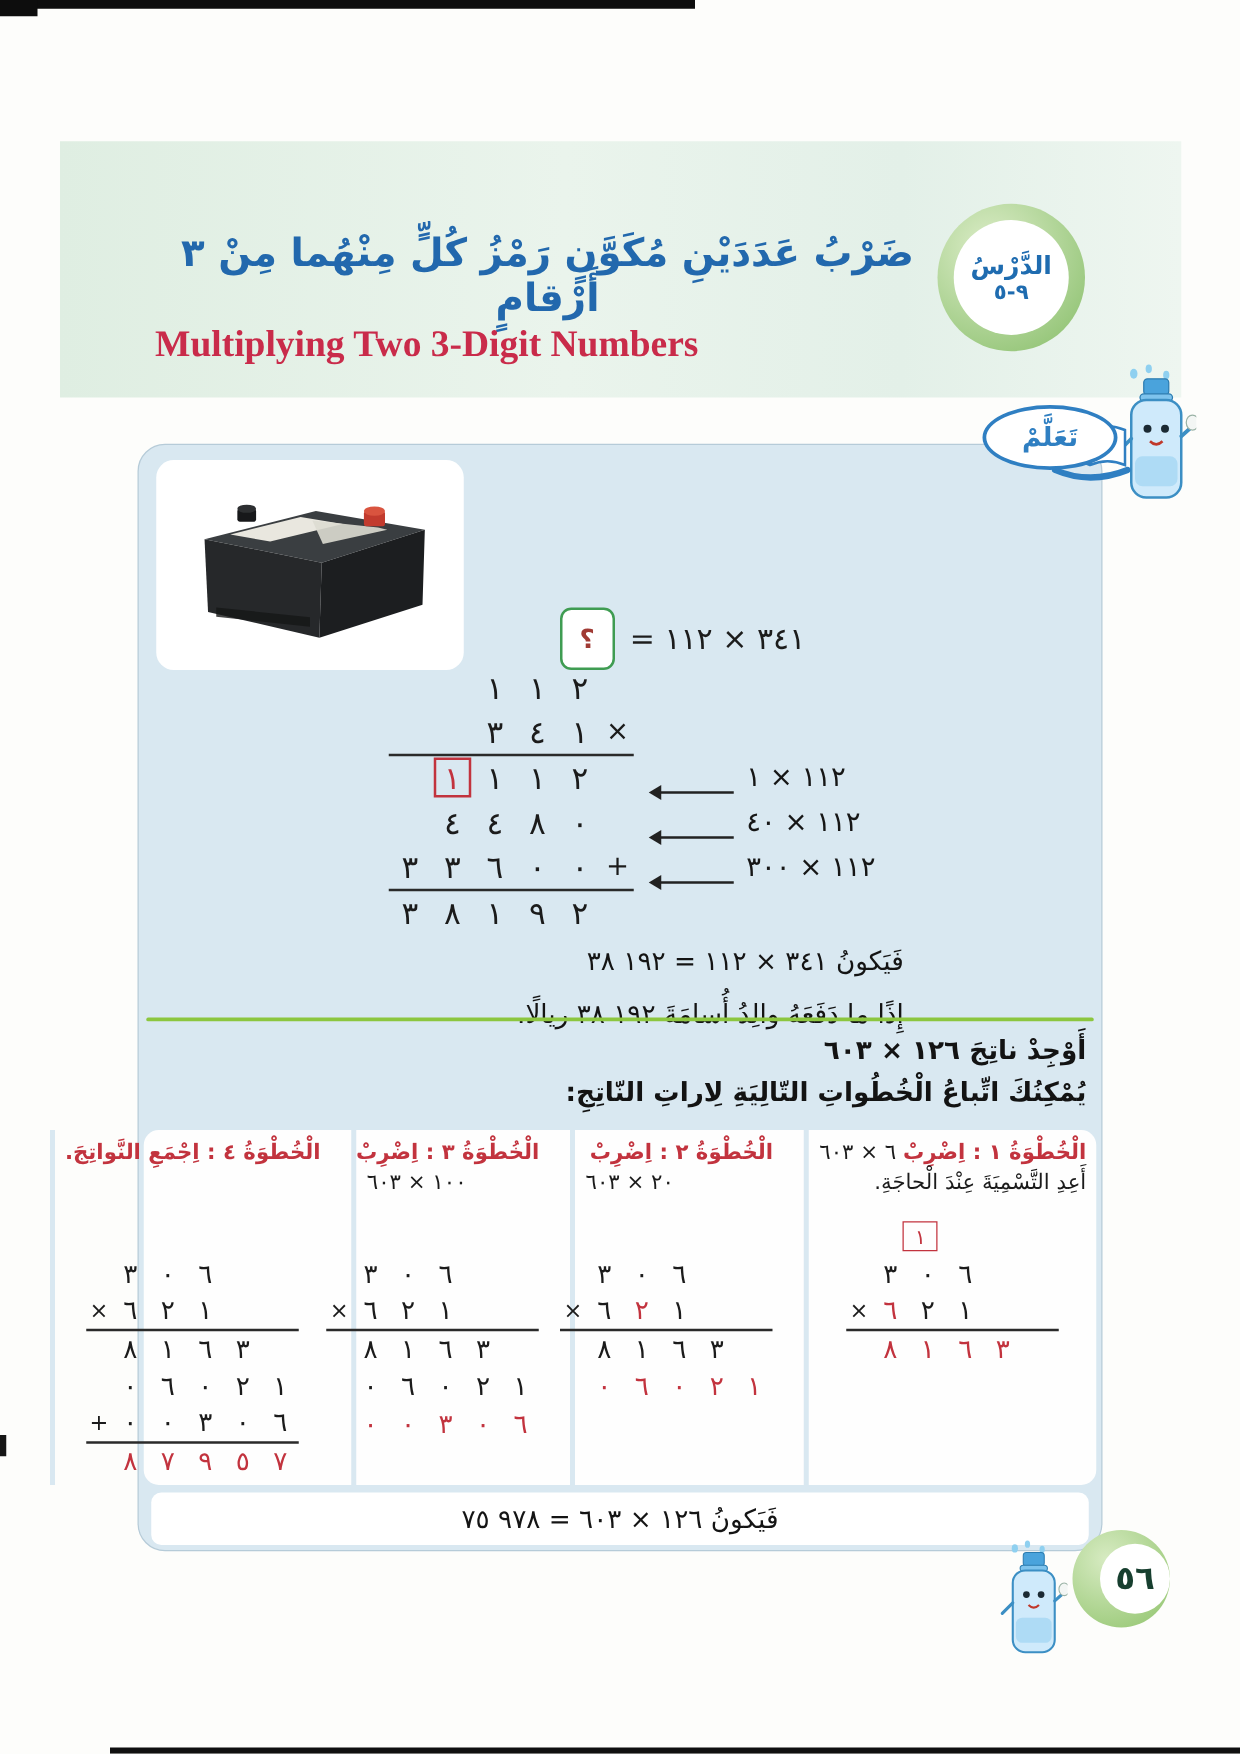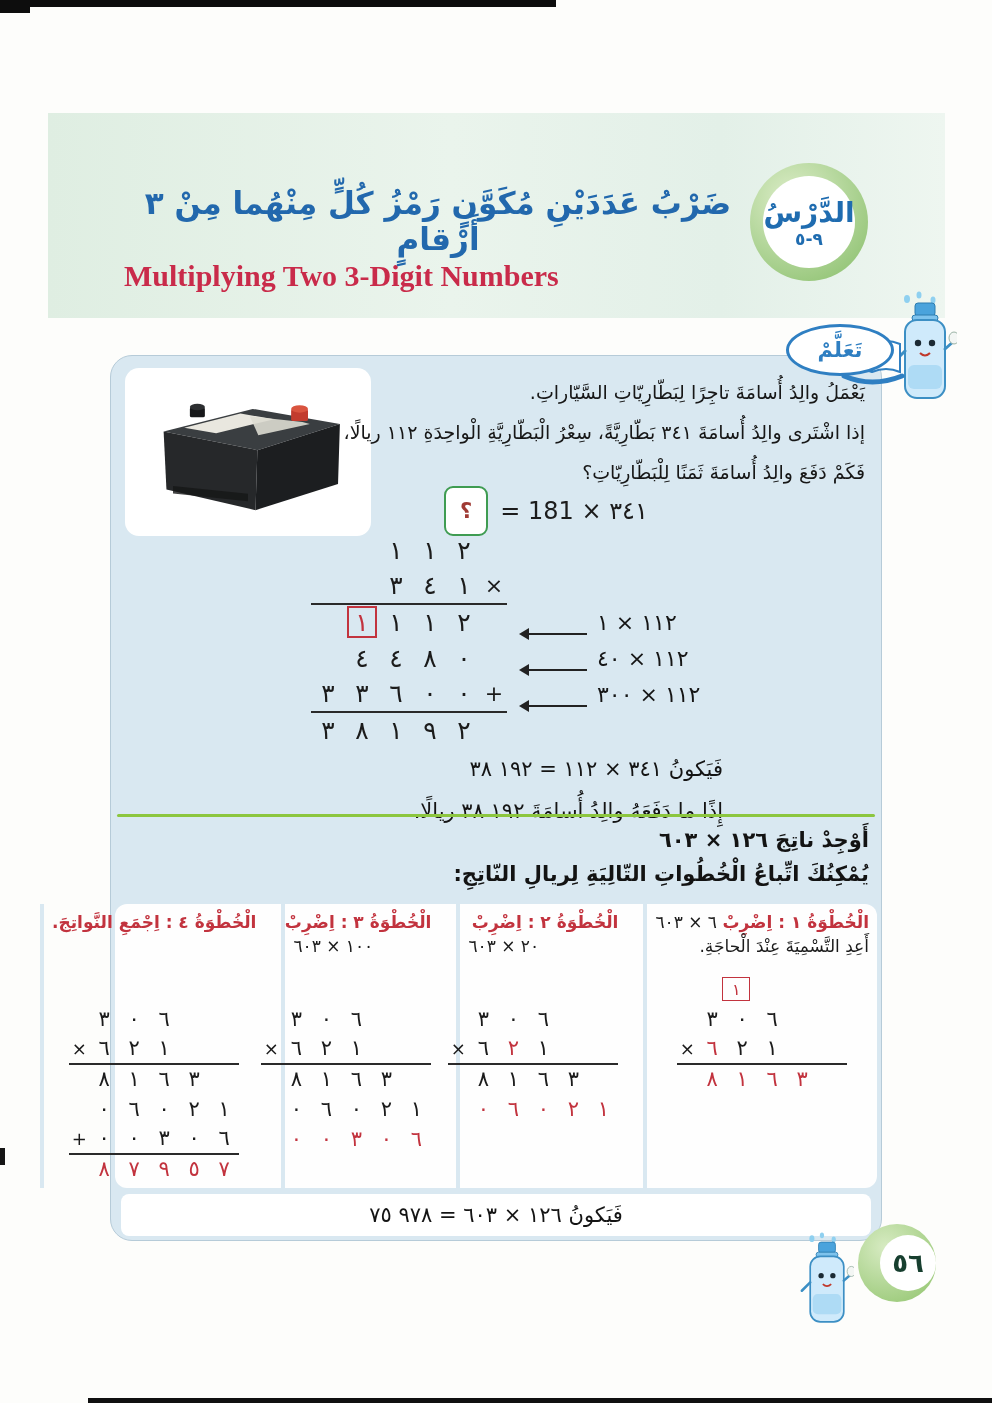--- a/index.html
+++ b/index.html
@@ -18,21 +18,21 @@
   .band{left:48px;top:113px;width:897px;height:205px;
         background:linear-gradient(90deg,#dfeee2 0%,#eaf4ec 45%,#e3f0e8 75%,#eef6f0 100%);}
   .title-ar{left:70px;top:72px;width:640px;text-align:center;font-size:31px;font-weight:bold;
             color:#2268ad;direction:rtl;}
   .title-en{left:76px;top:146px;font-family:"Liberation Serif",serif;font-size:30px;font-weight:bold;
             color:#c92b4a;}
   .lesson-circle{left:702px;top:50px;width:118px;height:118px;border-radius:50%;
         background:radial-gradient(circle at 35% 30%,#dcedc8,#86bd68);display:flex;align-items:center;justify-content:center;}
   .lesson-inner{width:92px;height:92px;border-radius:50%;background:#fff;display:flex;flex-direction:column;
         align-items:center;justify-content:center;color:#1f6cb0;font-weight:bold;}
-  .lesson-label{font-size:28px;}
+  .lesson-label{font-size:20px;}
   .lesson-num{font-size:17px;direction:rtl;}
 
   
   .learn-tab{left:786px;top:324px;width:102px;height:46px;border:3px solid #2f7fc2;border-radius:50%;
         background:#fff;display:flex;align-items:center;justify-content:center;z-index:6;}
   .learn-tab span{color:#2f7fc2;font-weight:bold;font-size:21px;}
   .book-wrap{left:840px;top:334px;z-index:5;}
 
   
   .card{left:110px;top:355px;width:770px;height:884px;background:#d9e8f1;border:1px solid #b6cbd8;
@@ -163,28 +163,23 @@
       <polygon points="52,54 112,39 148,45 86,60" fill="#e9e7df"></polygon>
       <polygon points="122,42 178,48 186,50 131,62" fill="#dddbd2" opacity="0.9"></polygon>
       <rect x="166" y="34" width="18" height="13" rx="2" fill="#c23b2e"></rect>
       <ellipse cx="175" cy="34" rx="9" ry="4" fill="#d9543f"></ellipse>
       <rect x="58" y="32" width="16" height="11" rx="2" fill="#17181a"></rect>
       <ellipse cx="66" cy="32" rx="8" ry="3.5" fill="#2d2f31"></ellipse>
       <rect x="40" y="112" width="80" height="8" fill="#151617" transform="skewY(6)" opacity="0.8"></rect>
     </svg>
   </div>
 
-  <div class="abs learn-lines">
-    <div>يَعْمَلُ والِدُ أُسامَةَ تاجِرًا لِبَطّارِيّاتِ السَّيّاراتِ.</div>
-    <div>إذا اشْتَرى والِدُ أُسامَةَ ٣٤١ بَطّارِيَّةً، سِعْرُ الْبَطّارِيَّةِ الْواحِدَةِ ١١٢ ريالًا،</div>
-    <div>فَكَمْ دَفَعَ والِدُ أُسامَةَ ثَمَنًا لِلْبَطّارِيّاتِ؟</div>
-  </div>
 
   <div class="abs eq-row">
-    <span>٣٤١ × 181 =</span>
+    <span>٣٤١ × ١١٢ =</span>
     <span class="qbox">؟</span>
   </div>
 
   <div class="abs stack main-stack">
       <div class="mrow">
         <div class="core">
           <div class="digits">
             <span class="cell">١</span>
             <span class="cell">١</span>
             <span class="cell">٢</span>
@@ -263,21 +258,21 @@
     </div>
 
   <div class="abs conclusions">
     <div>فَيَكونُ ٣٤١ × ١١٢ = ٣٨&nbsp;١٩٢</div>
     <div>إِذًا ما دَفَعَهُ والِدُ أُسامَةَ ٣٨&nbsp;١٩٢ ريالًا.</div>
   </div>
 
   <div class="abs divider"></div>
 
   <div class="abs prompt1">أَوْجِدْ ناتِجَ ١٢٦ × ٦٠٣</div>
-  <div class="abs prompt2">يُمْكِنُكَ اتِّباعُ الْخُطُواتِ التّالِيَةِ لِريالِ النّاتِجِ:</div>
+  <div class="abs prompt2">يُمْكِنُكَ اتِّباعُ الْخُطُواتِ التّالِيَةِ لِاراتِ النّاتِجِ:</div>
 
   <div class="abs steps-panel">
     <div class="step step1">
       <div class="step-title">
         <div><span class="redt">الْخُطْوَةُ ١ : اِضْرِبْ</span>
              <span class="tnum">٦ × ٦٠٣</span></div>
         <div class="sub">أَعِدِ التَّسْمِيَةَ عِنْدَ الْحاجَةِ.</div>
       </div>
       <div class="stack stack-step with-carry">
           <div class="mrow carry">

